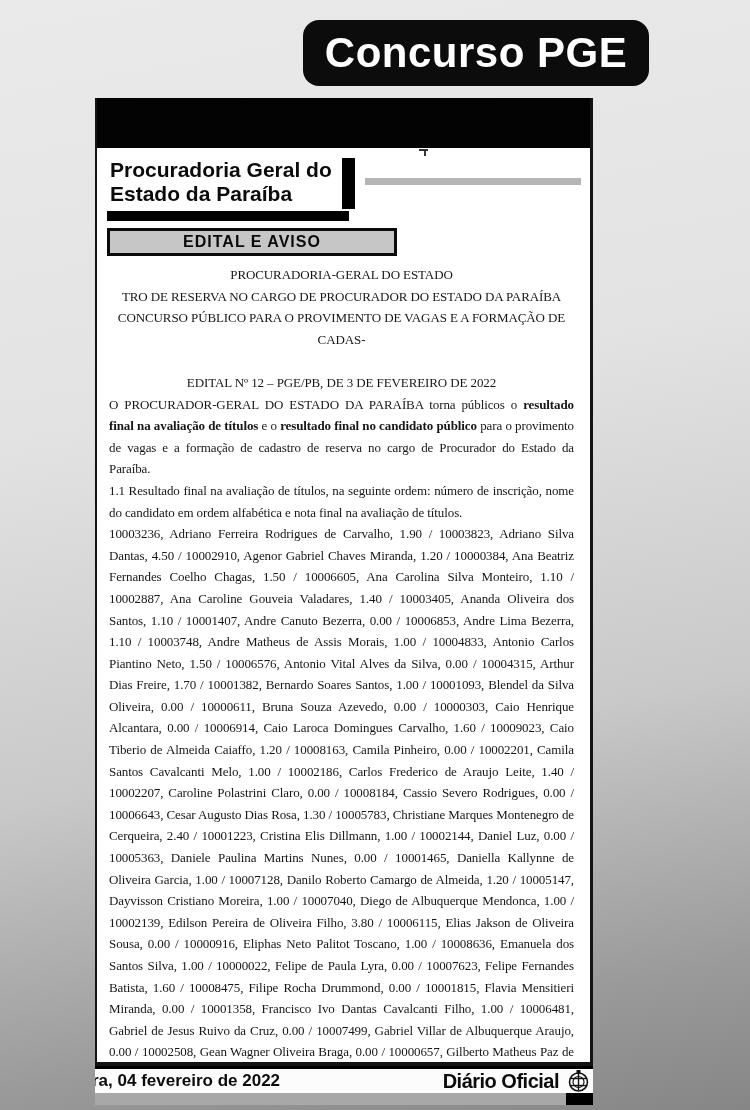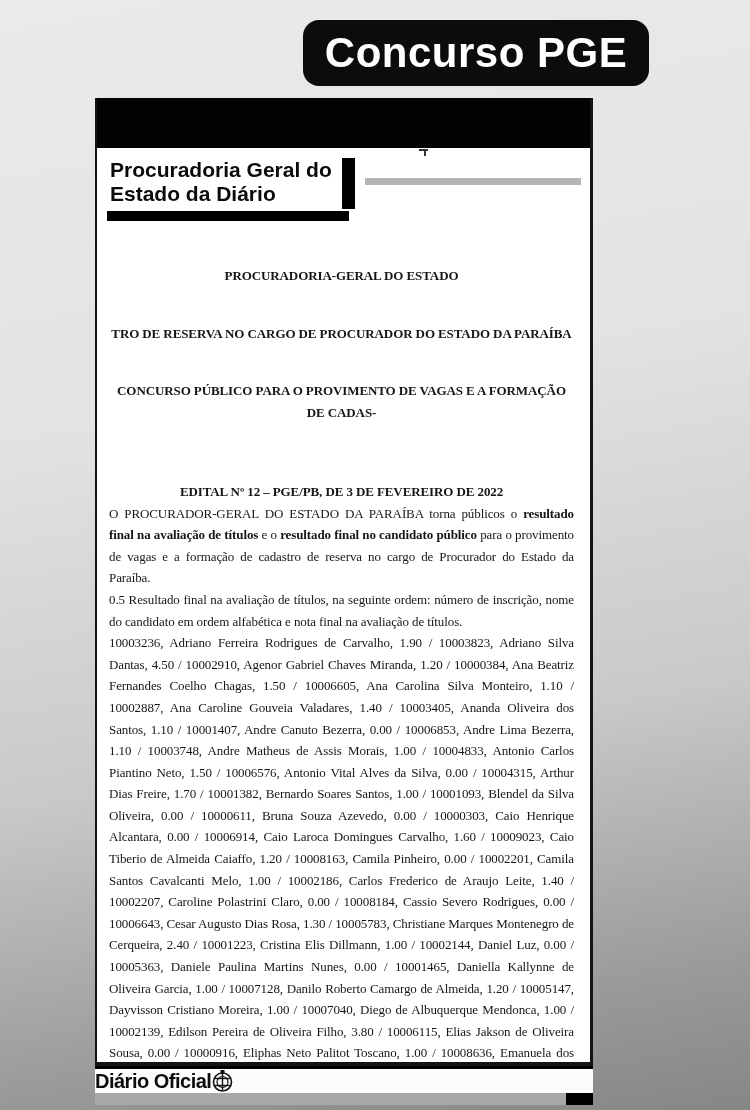--- a/index.html
+++ b/index.html
@@ -58,36 +58,36 @@
     font-weight:bold; font-size:16px; letter-spacing:1px; color:#0a0a0a;
     font-family:"Liberation Sans", sans-serif;
   }
 
   .content {
     padding:8px 16px 0 12px;
     font-family:"Liberation Serif", serif;
     font-size:13px; line-height:21.6px; color:#161616;
     text-align:justify; letter-spacing:-0.1px;
   }
-  .center-bold { text-align:center; font-weight:bold;margin-top:36px; }
+  .center-bold { text-align:center; font-weight:normal; }
   .spacer-line { height:21.6px; }
   .bold { font-weight:bold; }
 
   
   .footer { position:absolute; left:95px; top:1066px; width:498px; }
   .footer-strip {
     border-top:3px solid #000; background:#fcfcfc; height:27px;
     display:flex; align-items:center; justify-content:space-between;
     padding:0 3px 0 0; overflow:hidden;
   }
   .footer-date {
     font-weight:bold; font-size:17px; color:#0c0c0c; white-space:nowrap; margin-left:-3px;
     font-family:"Liberation Sans", sans-serif;
   }
-  .footer-right { display:flex; align-items:center; gap:0; }
+  .footer-right { display:flex; align-items:center; gap:8px; }
   .footer-paper-name {
     font-weight:bold; font-size:20px; letter-spacing:-0.5px; color:#0c0c0c;
     font-family:"Liberation Sans", sans-serif;
   }
   .crest { width:23px; height:25px; display:block; }
   .footer-graybar { position:relative; height:12px; background:#a8a8a8; }
   .footer-blackbox { position:absolute; right:0; top:0; width:27px; height:12px; background:#000; }
 </style>
 </head>
 <body>
@@ -98,44 +98,48 @@
     <span class="banner-title">Concurso PGE</span>
   </div>
 
   <div class="page">
     <div class="page-topbar"></div>
     <div class="artifact-tick"></div>
 
     <div class="letterhead">
       <div class="letterhead-text">
         <div>Procuradoria Geral do</div>
-        <div>Estado da Diário</div>
+        <div>Estado da Paraíba</div>
       </div>
       <div class="letterhead-underline"></div>
     </div>
 
     <div class="gray-divider"></div>
 
+    <div class="edital-box">
+      <span class="edital-box-label">EDITAL E AVISO</span>
+    </div>
 
     <div class="content">
       <div class="center-bold">PROCURADORIA-GERAL DO ESTADO</div>
       <div class="center-bold">TRO DE RESERVA NO CARGO DE PROCURADOR DO ESTADO DA PARAÍBA</div>
       <div class="center-bold">CONCURSO PÚBLICO PARA O PROVIMENTO DE VAGAS E A FORMAÇÃO DE CADAS-</div>
       <div class="spacer-line"></div>
       <div class="center-bold">EDITAL Nº 12 – PGE/PB, DE 3 DE FEVEREIRO DE 2022</div>
 
       <div><span>O PROCURADOR-GERAL DO ESTADO DA PARAÍBA torna públicos o </span><span class="bold">resultado final na avaliação de títulos</span><span> e o </span><span class="bold">resultado final no candidato público</span><span> para o provimento de vagas e a formação de cadastro de reserva no cargo de Procurador do Estado da Paraíba.</span></div>
 
-      <div>0.5 Resultado final na avaliação de títulos, na seguinte ordem: número de inscrição, nome do candidato em ordem alfabética e nota final na avaliação de títulos.</div>
+      <div>1.1 Resultado final na avaliação de títulos, na seguinte ordem: número de inscrição, nome do candidato em ordem alfabética e nota final na avaliação de títulos.</div>
       <div>10003236, Adriano Ferreira Rodrigues de Carvalho, 1.90 / 10003823, Adriano Silva Dantas, 4.50 / 10002910, Agenor Gabriel Chaves Miranda, 1.20 / 10000384, Ana Beatriz Fernandes Coelho Chagas, 1.50 / 10006605, Ana Carolina Silva Monteiro, 1.10 / 10002887, Ana Caroline Gouveia Valadares, 1.40 / 10003405, Ananda Oliveira dos Santos, 1.10 / 10001407, Andre Canuto Bezerra, 0.00 / 10006853, Andre Lima Bezerra, 1.10 / 10003748, Andre Matheus de Assis Morais, 1.00 / 10004833, Antonio Carlos Piantino Neto, 1.50 / 10006576, Antonio Vital Alves da Silva, 0.00 / 10004315, Arthur Dias Freire, 1.70 / 10001382, Bernardo Soares Santos, 1.00 / 10001093, Blendel da Silva Oliveira, 0.00 / 10000611, Bruna Souza Azevedo, 0.00 / 10000303, Caio Henrique Alcantara, 0.00 / 10006914, Caio Laroca Domingues Carvalho, 1.60 / 10009023, Caio Tiberio de Almeida Caiaffo, 1.20 / 10008163, Camila Pinheiro, 0.00 / 10002201, Camila Santos Cavalcanti Melo, 1.00 / 10002186, Carlos Frederico de Araujo Leite, 1.40 / 10002207, Caroline Polastrini Claro, 0.00 / 10008184, Cassio Severo Rodrigues, 0.00 / 10006643, Cesar Augusto Dias Rosa, 1.30 / 10005783, Christiane Marques Montenegro de Cerqueira, 2.40 / 10001223, Cristina Elis Dillmann, 1.00 / 10002144, Daniel Luz, 0.00 / 10005363, Daniele Paulina Martins Nunes, 0.00 / 10001465, Daniella Kallynne de Oliveira Garcia, 1.00 / 10007128, Danilo Roberto Camargo de Almeida, 1.20 / 10005147, Dayvisson Cristiano Moreira, 1.00 / 10007040, Diego de Albuquerque Mendonca, 1.00 / 10002139, Edilson Pereira de Oliveira Filho, 3.80 / 10006115, Elias Jakson de Oliveira Sousa, 0.00 / 10000916, Eliphas Neto Palitot Toscano, 1.00 / 10008636, Emanuela dos Santos Silva, 1.00 / 10000022, Felipe de Paula Lyra, 0.00 / 10007623, Felipe Fernandes Batista, 1.60 / 10008475, Filipe Rocha Drummond, 0.00 / 10001815, Flavia Mensitieri Miranda, 0.00 / 10001358, Francisco Ivo Dantas Cavalcanti Filho, 1.00 / 10006481, Gabriel de Jesus Ruivo da Cruz, 0.00 / 10007499, Gabriel Villar de Albuquerque Araujo, 0.00 / 10002508, Gean Wagner Oliveira Braga, 0.00 / 10000657, Gilberto Matheus Paz de Barros, 0.20 / 10001436, Giovani Fonseca de Miranda Junior, 0.00 / 10004211, Guilherme Anacleto Lourenco Coelho, 1.50 / 10008330, Guilherme Lelis Picinini, 1.90 / 10004959, Guilherme Ribeiro Valadares do Amaral, 1.50 / 10002169, Gustavo Carneiro de Oliveira, 1.00 / 10002533, Gustavo Lelis Souza Silva, 1.00 / 10002920, Gustavo Troccoli Carvalho de Negreiros, 2.00 / 10005835, Hector Cavalcanti Chamberlain, 0.00 / 10002478, Iago Dias Porto, 1.50 / 10002057, Ihago Bruno Rodrigues Gabriel, 0.00 / 10001728, Isaac Messias dos Santos Montenegro, 0.00 / 10004107, Italo Goncalves Matos, 1.00 / 10004949, Ivan Mendes Vieira e Silva, 1.00 / 10008269, Ivan Nunes de Oliveira, 0.00 / 10007010, Jammil Holanda Freitas, 1.60 / 10008799, Jean Santos Pinto, 0.00 / 10001484, Jessica de Brito Souza Luz, 0.00 / 10001169, Joao Antonio Dias Morais, 1.30 / 10000427, Joao Cassio Adileu Miranda, 1.50 / 10001822, Joao Cavalcanti Tasso, 1.00 / 10002740, Joao Eduardo Ferreira Fontan da Costa Barros, 0.40 / 10007800, Joao Flavio Capela de Amorim, 0.00 / 10006312, Joao Paulino de Oliveira Neto, 1.00 / 10009840, Joao Paulo de Aguiar Santos, 2.00 / 10003829, Joao Rodrigo Ventura de Ulhoa e Dolabella, 1.00 / 10003054, Julia Esteves Guimaraes, 0.00 / 10000958, Julia Leite Uchoa, 1.00 / 10003618, Kamila Miranda Sena de Freitas, 1.00 / 10005760, Karollyne Fernandes Alves, 1.00 / 10005623, Kleber Antonio Azevedo Moreira Mello, 1.00 / 10006187, Kleber de Gois Mota, 1.10 / 10000476, Leandro Leite Rocha, 0.00 / 10000585, Leonardo Alves Moura, 0.00 / 10003664, Leonardo Negrao Maues, 1.00 / 10006393, Leticia Poggi Brandao, 0.00 / 10003467, Ligia Dantas da Silva Diniz, 1.70 / 10007171, Liliane Silva Chen, 0.00 / 10006806, Livia Almeida Peixoto, 1.20 / 10004632, Lucas Cavalcante Gondim, 0.00 / 10001356, Lucas</div>
     </div>
   </div>
 
   <div class="footer">
     <div class="footer-strip">
+      <span class="footer-date">ra, 04 fevereiro de 2022</span>
       <span class="footer-right">
         <span class="footer-paper-name">Diário Oficial</span>
         <svg class="crest" viewBox="0 0 23 25" xmlns="http://www.w3.org/2000/svg">
           <circle cx="11.5" cy="13" r="9" fill="none" stroke="#111" stroke-width="1.6"></circle>
           <circle cx="11.5" cy="13" r="5.5" fill="none" stroke="#111" stroke-width="1.2"></circle>
           <rect x="9.5" y="1" width="4" height="4" fill="#111"></rect>
           <line x1="4" y1="9.5" x2="19" y2="9.5" stroke="#111" stroke-width="1.4"></line>
           <line x1="4" y1="16.5" x2="19" y2="16.5" stroke="#111" stroke-width="1.4"></line>
           <line x1="11.5" y1="5" x2="11.5" y2="21" stroke="#111" stroke-width="1.4"></line>
         </svg>

